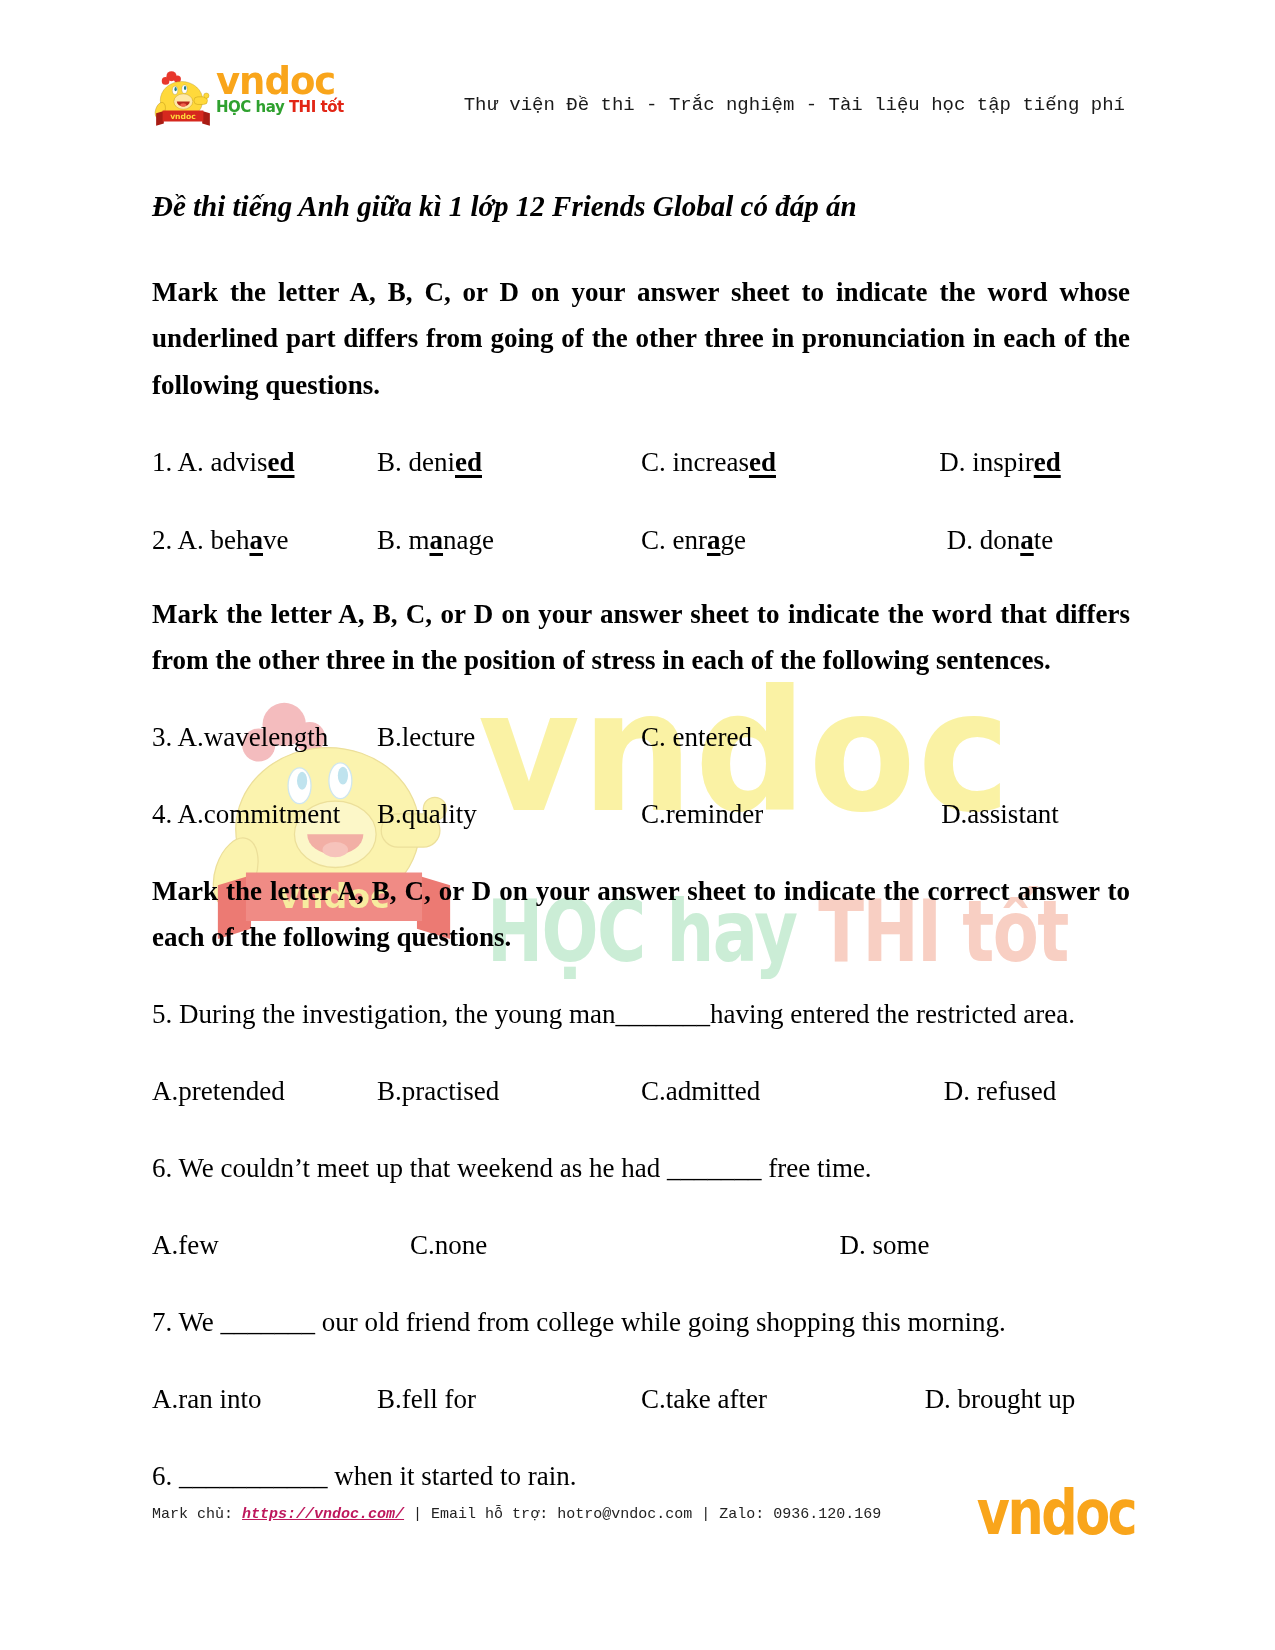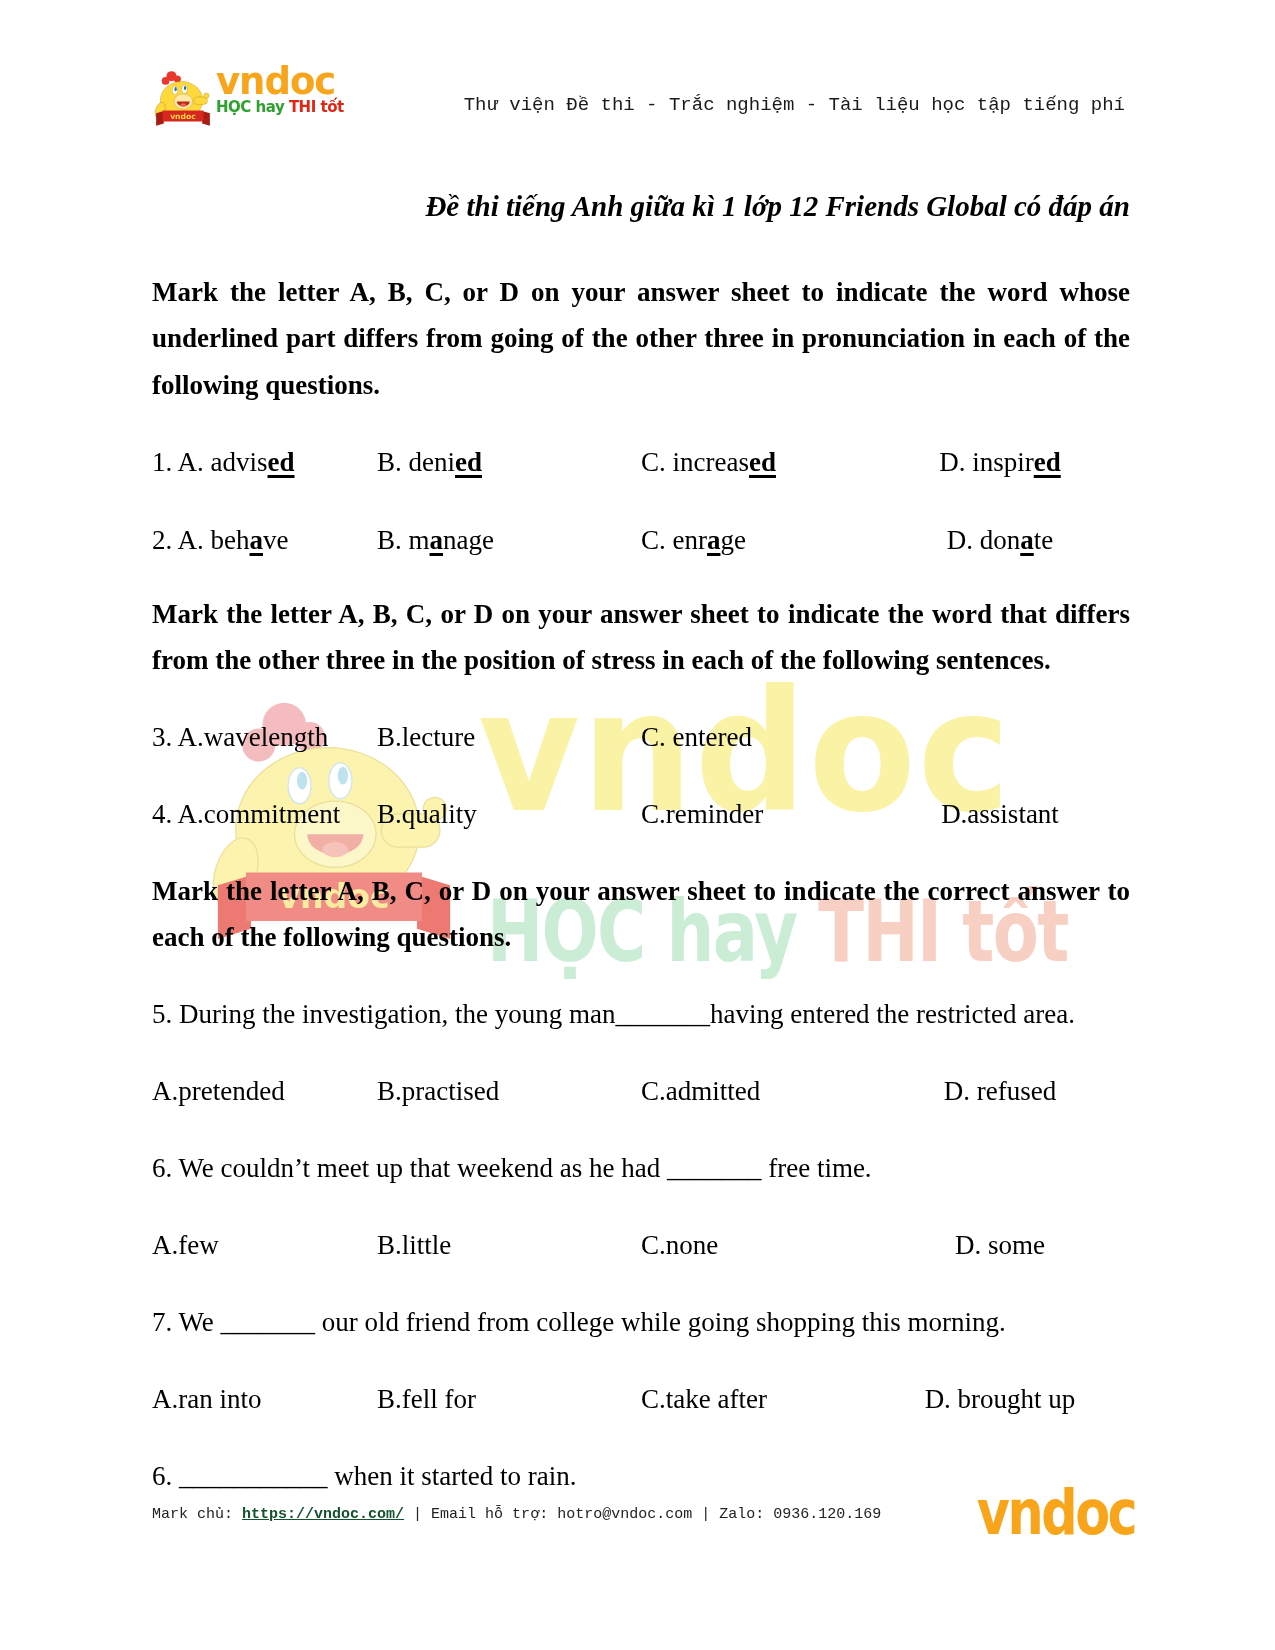--- a/index.html
+++ b/index.html
@@ -65,35 +65,35 @@
   .tagline{
     margin-left:auto;padding-top:28px;
     font-family:"Liberation Mono", monospace;
     font-size:19px;color:#1a1a1a;white-space:nowrap;
   }
   
   .content{position:absolute;left:152px;top:0;width:978px;z-index:1;font-size:27px;}
   .line{position:absolute;left:0;width:100%;line-height:40px;}
   .bold{font-weight:bold;}
   .jline{text-align:justify;text-align-last:justify;}
-  .title{text-align:right;font-weight:bold;font-style:italic;font-size:29px;}
+  .title{text-align:left;font-weight:bold;font-style:italic;font-size:29px;}
   .qrow{display:flex;white-space:nowrap;}
   .qrow .c1{width:225px;}
   .qrow .c2{width:231px;}
   .qrow .c3{width:229px;margin-left:33px;}
   .qrow .c4{flex:1;text-align:center;}
   .u{font-weight:bold;text-decoration:underline;text-decoration-thickness:2.5px;text-underline-offset:4px;}
   .stem{white-space:nowrap;}
   
   .footer{position:absolute;left:152px;right:140px;top:1482px;z-index:2;display:flex;align-items:flex-start;}
   .footer-text{
     font-family:"Liberation Mono", monospace;font-size:15px;color:#222;
     padding-top:24px;white-space:nowrap;
   }
-  .footer-text .link{color:#14532d;font-weight:bold;text-decoration:underline;cursor:pointer;}
+  .footer-text .link{color:#be185d;font-weight:bold;text-decoration:underline;cursor:pointer;font-style:italic;}
   .footer-brand{
     margin-left:auto;
     font-family:"DejaVu Sans", sans-serif;font-weight:bold;
     font-size:62px;line-height:62px;color:#F9A51B;letter-spacing:-3px;
     transform:scaleX(0.82);transform-origin:right top;
   }
 </style>
 </head>
 <body>
 
@@ -199,21 +199,20 @@
     <div class="line qrow" style="top:1071px">
       <span class="c1">A.pretended</span>
       <span class="c2">B.practised</span>
       <span class="c3">C.admitted</span>
       <span class="c4">D. refused</span>
     </div>
 
     <div class="line stem" style="top:1148px">6. We couldn’t meet up that weekend as he had _______ free time.</div>
     <div class="line qrow" style="top:1225px">
       <span class="c1">A.few</span>
-      <span class="c2">B.little</span>
       <span class="c3">C.none</span>
       <span class="c4">D. some</span>
     </div>
 
     <div class="line stem" style="top:1302px">7. We _______ our old friend from college while going shopping this morning.</div>
     <div class="line qrow" style="top:1379px">
       <span class="c1">A.ran into</span>
       <span class="c2">B.fell for</span>
       <span class="c3">C.take after</span>
       <span class="c4">D. brought up</span>

